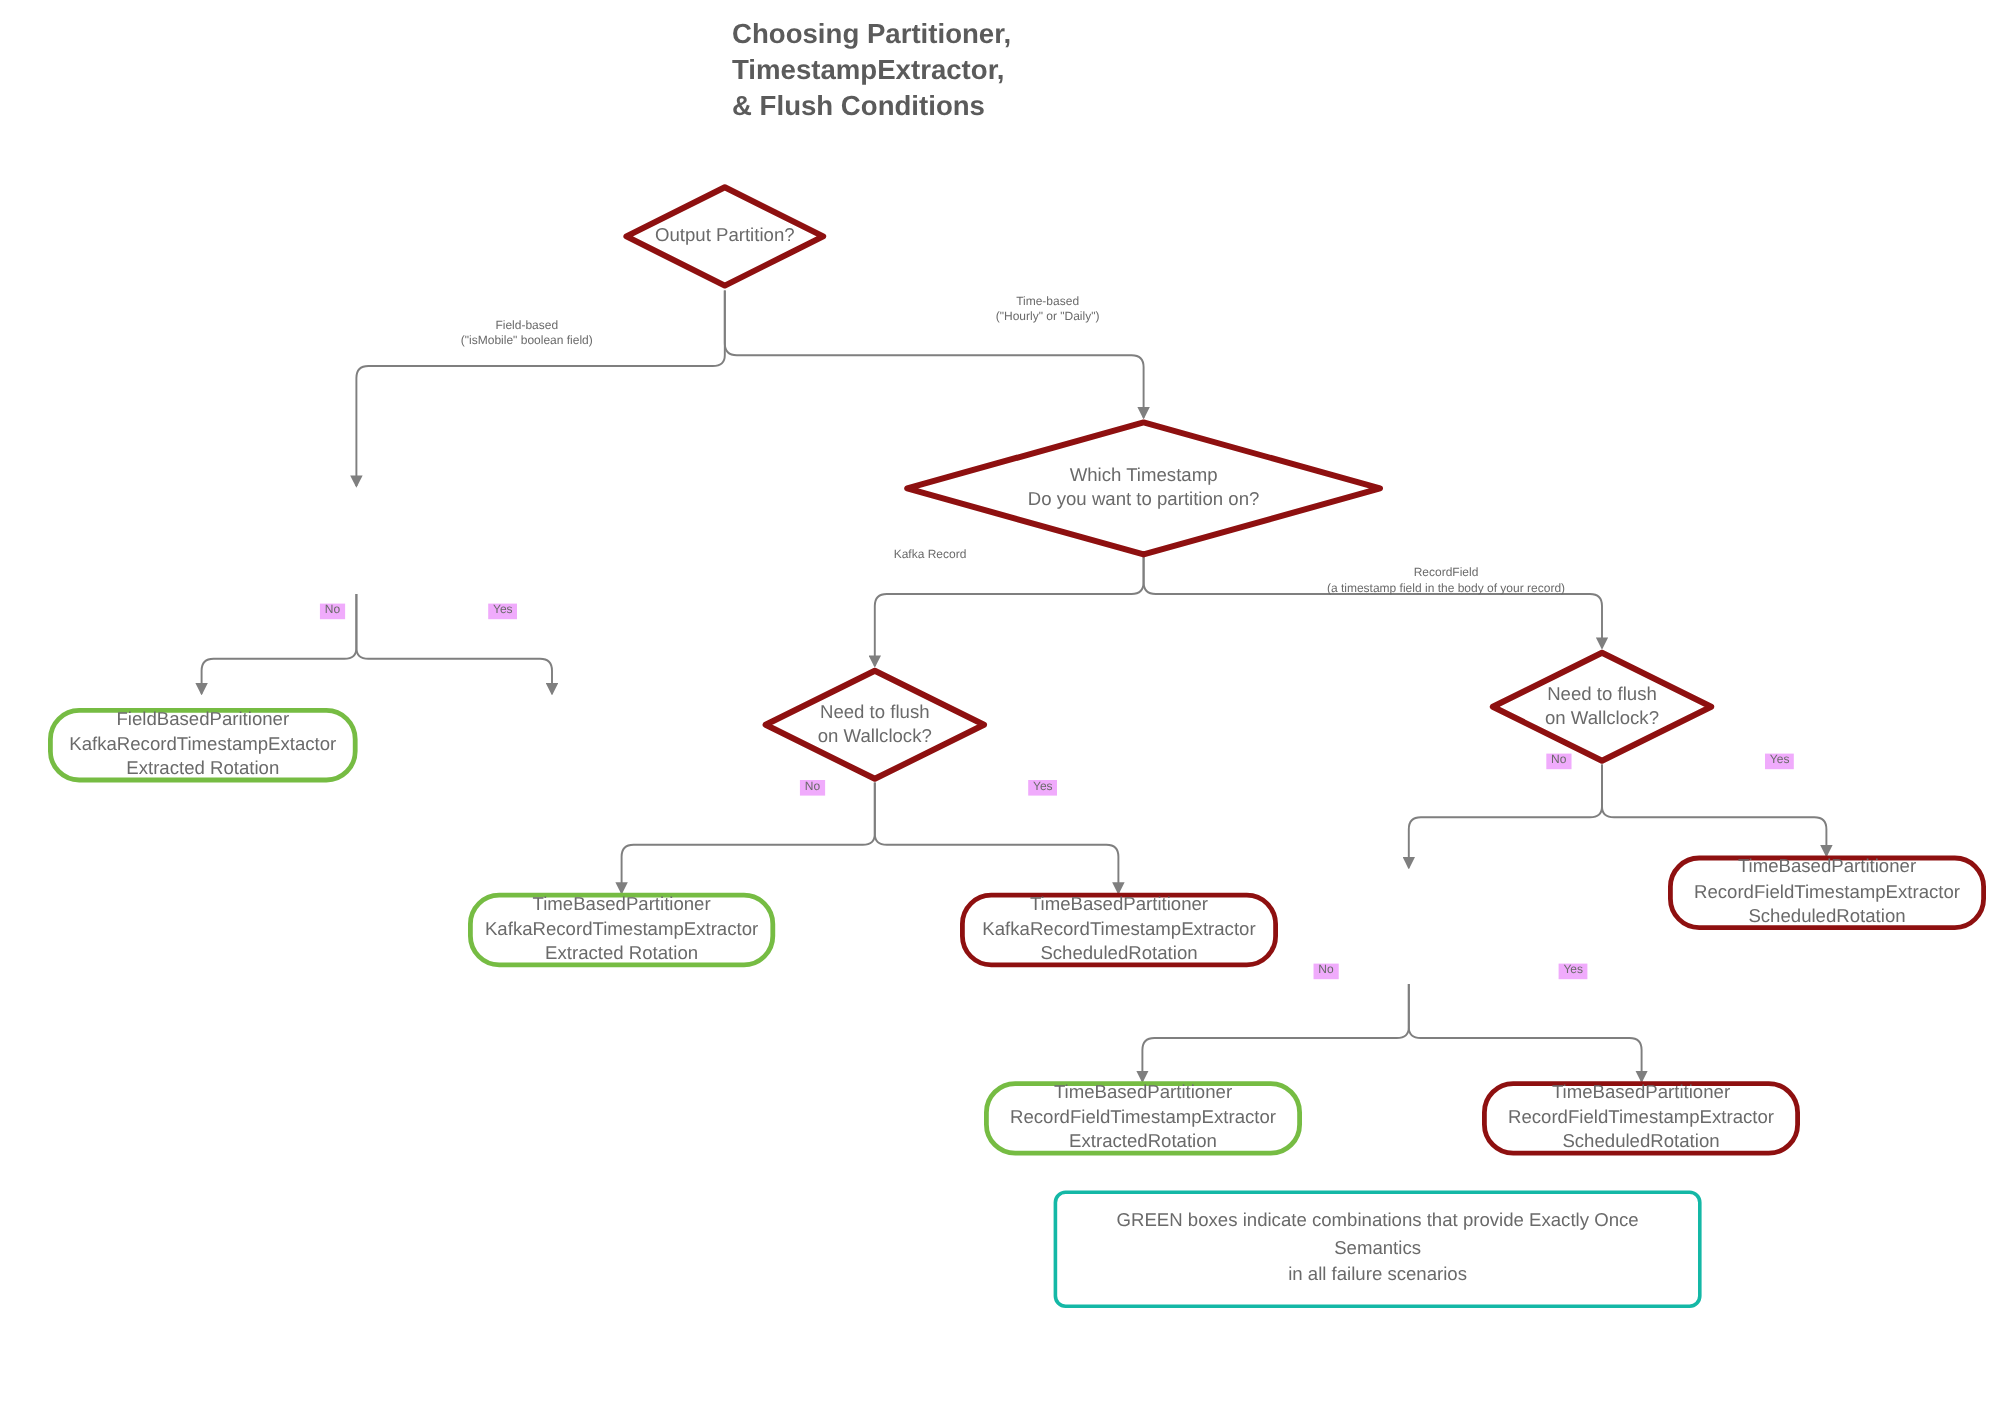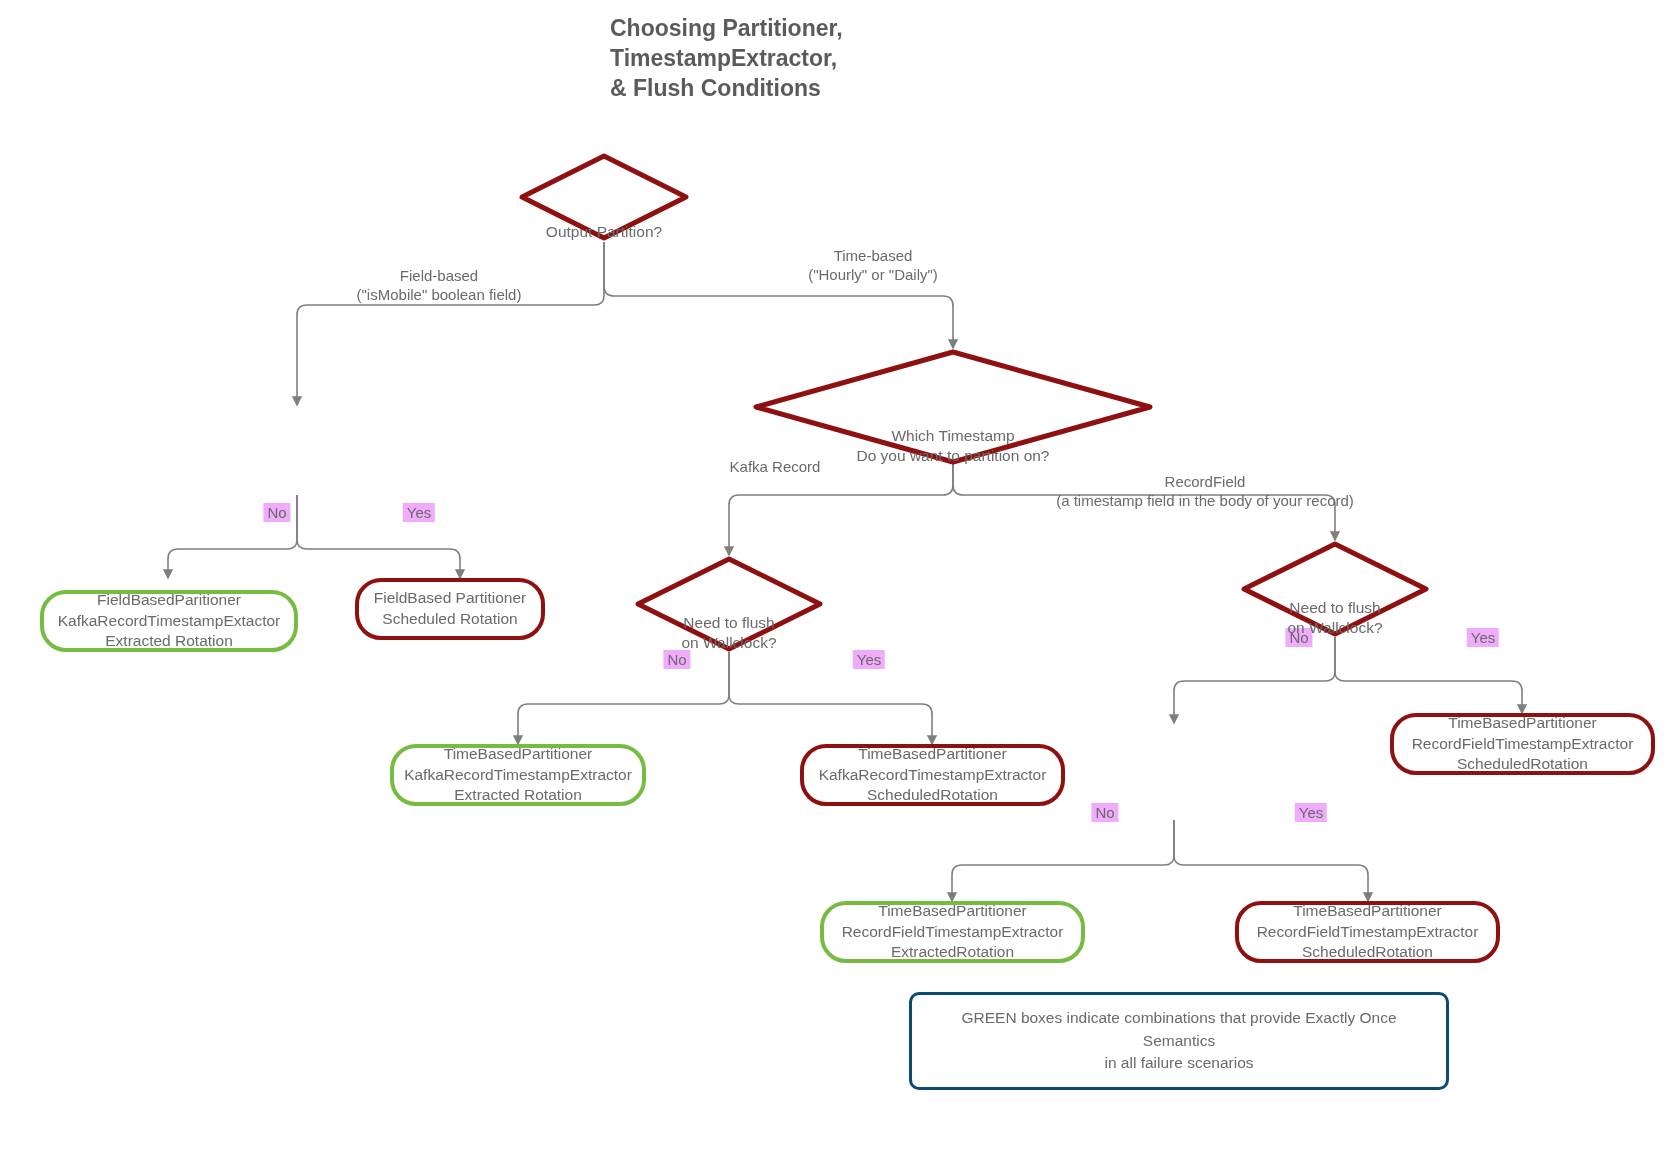--- a/index.html
+++ b/index.html
@@ -35,21 +35,21 @@
     font-weight: bold;
     line-height: 1.30;
     color: #5b5b5b;
     white-space: pre-line;
   }
 
   
   .diamond {
     position: absolute;
     display: flex;
-    align-items: flex-end;
+    align-items: center;
     justify-content: center;
   }
   .diamond .dshape {
     position: absolute;
     left: 0; top: 0;
     width: 100%; height: 100%;
   }
   .diamond .dlabel {
     position: relative;
     z-index: 2;
@@ -79,43 +79,43 @@
     color: #6a6a6a;
     white-space: pre-line;
     padding: 2px 10px;
   }
   .box.green { border-color: #76bc43; }
   .box.red   { border-color: #8e1010; }
 
   
   .legend {
     position: absolute;
-    left: 909px;
+    left: 878px;
     top: 992px;
     width: 540px;
     height: 98px;
-    border: 3px solid #0c4a6e;
+    border: 3px solid #14b8a6;
     border-radius: 10px;
     background: #ffffff;
     display: flex;
     align-items: center;
   }
   .legend .llabel {
     font-size: 15.5px;
     line-height: 1.45;
     color: #6a6a6a;
     text-align: center;
     white-space: pre-line;
     padding: 0 14px;
   }
 
   
   .elabel {
     position: absolute;
-    font-size: 15px;
+    font-size: 10px;
     line-height: 1.28;
     color: #6a6a6a;
     white-space: pre-line;
   }
   .elabel.c { text-align: center; transform: translateX(-50%); }
   .elabel.ybg {
     background: #f0abfc;
     padding: 0 4px;
     margin-left: 43px;
   }
@@ -195,24 +195,20 @@
 on Wallclock?</div>
   </div>
 
 
   <div class="box green" style="left:40px; top:590px; width:258px; height:62px;">
     <div class="blabel">FieldBasedParitioner
 KafkaRecordTimestampExtactor
 Extracted Rotation</div>
   </div>
 
-  <div class="box red" style="left:355px; top:578px; width:190px; height:62px;">
-    <div class="blabel">FieldBased Partitioner
-Scheduled Rotation</div>
-  </div>
 
   <div class="box green" style="left:390px; top:744px; width:256px; height:62px;">
     <div class="blabel">TimeBasedPartitioner
 KafkaRecordTimestampExtractor
 Extracted Rotation</div>
   </div>
 
   <div class="box red" style="left:800px; top:744px; width:265px; height:62px;">
     <div class="blabel">TimeBasedPartitioner
 KafkaRecordTimestampExtractor

